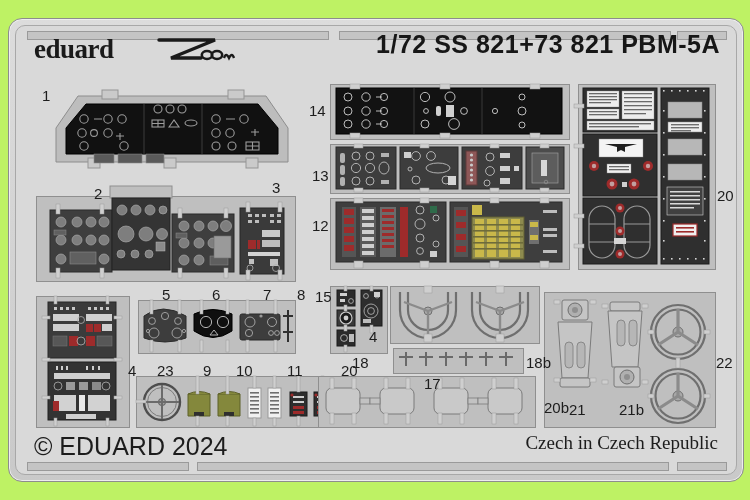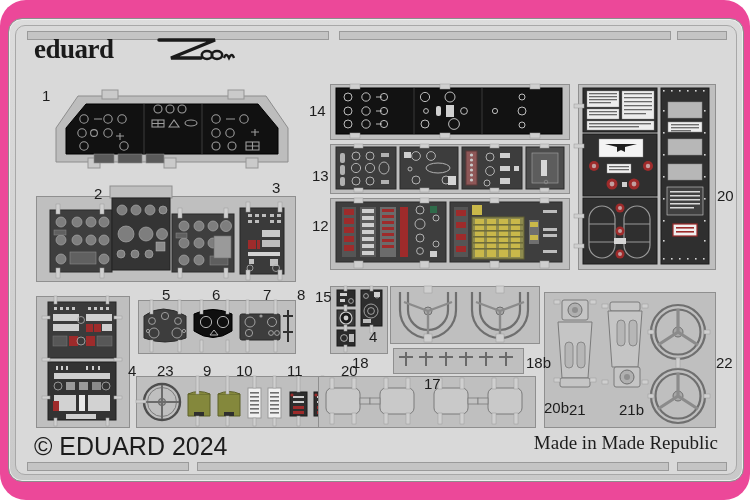--- a/index.html
+++ b/index.html
@@ -1,20 +1,20 @@
 <!DOCTYPE html>
 <html><head>
 <meta charset="utf-8">
 <title>Eduard PBM-5A</title>
 <style>
   html,body{margin:0;padding:0;background:#ffffff;}
   body{width:750px;height:500px;overflow:hidden;
        font-family:"Liberation Sans",sans-serif;}
 
-  #sheet{position:relative;width:750px;height:500px;background:#ec4899;border-radius:26px;}
+  #sheet{position:relative;width:750px;height:500px;background:#bef264;}
 
   
   .fret{
     position:absolute;left:8px;top:18px;width:734px;height:462px;
     background:linear-gradient(180deg,#dcdcdc 0%,#d4d4d4 45%,#c9c9c9 100%);
     border:1px solid #8d8d8d;
     border-radius:14px;
     box-shadow:inset 0 0 0 1px #eee;
   }
   .fret-inner{
@@ -78,22 +78,23 @@
 
   <div class="zoomlogo">
     <svg width="78" height="28" viewBox="0 0 78 28">
       <path d="M4 4 H60 L16 22 H46" stroke="#1a1a1a" stroke-width="3.4" fill="none" stroke-linecap="round"></path>
       <ellipse cx="52" cy="19" rx="5.2" ry="4" fill="none" stroke="#1a1a1a" stroke-width="2.6"></ellipse>
       <ellipse cx="62" cy="19" rx="5.2" ry="4" fill="none" stroke="#1a1a1a" stroke-width="2.6"></ellipse>
       <path d="M69 22 q2-6 5 0 q3-6 5 0" stroke="#1a1a1a" stroke-width="2.4" fill="none"></path>
     </svg>
   </div>
 
+  <div class="title">1/72  SS 821+73 821   PBM-5A</div>
   <div class="copyright">© EDUARD 2024</div>
-  <div class="madein">Made in Made Republic</div>
+  <div class="madein">Czech in Czech Republic</div>
 
   <div style="position:absolute;left:52px;top:88px;width:240px;height:88px;">
     <svg width="240" height="92" viewBox="0 0 240 92">
 
       <path d="M4 40 L26 8 L214 8 L236 40 L236 74 L4 74 Z" fill="#bdbdbd" stroke="#8d8d8d"></path>
 
       <path d="M14 40 L34 16 L206 16 L226 40 L226 66 L14 66 Z" fill="#111" stroke="#000"></path>
 
       <path d="M92 16 L92 66 M150 16 L150 66" stroke="#3c3c3c" stroke-width="1"></path>
 

